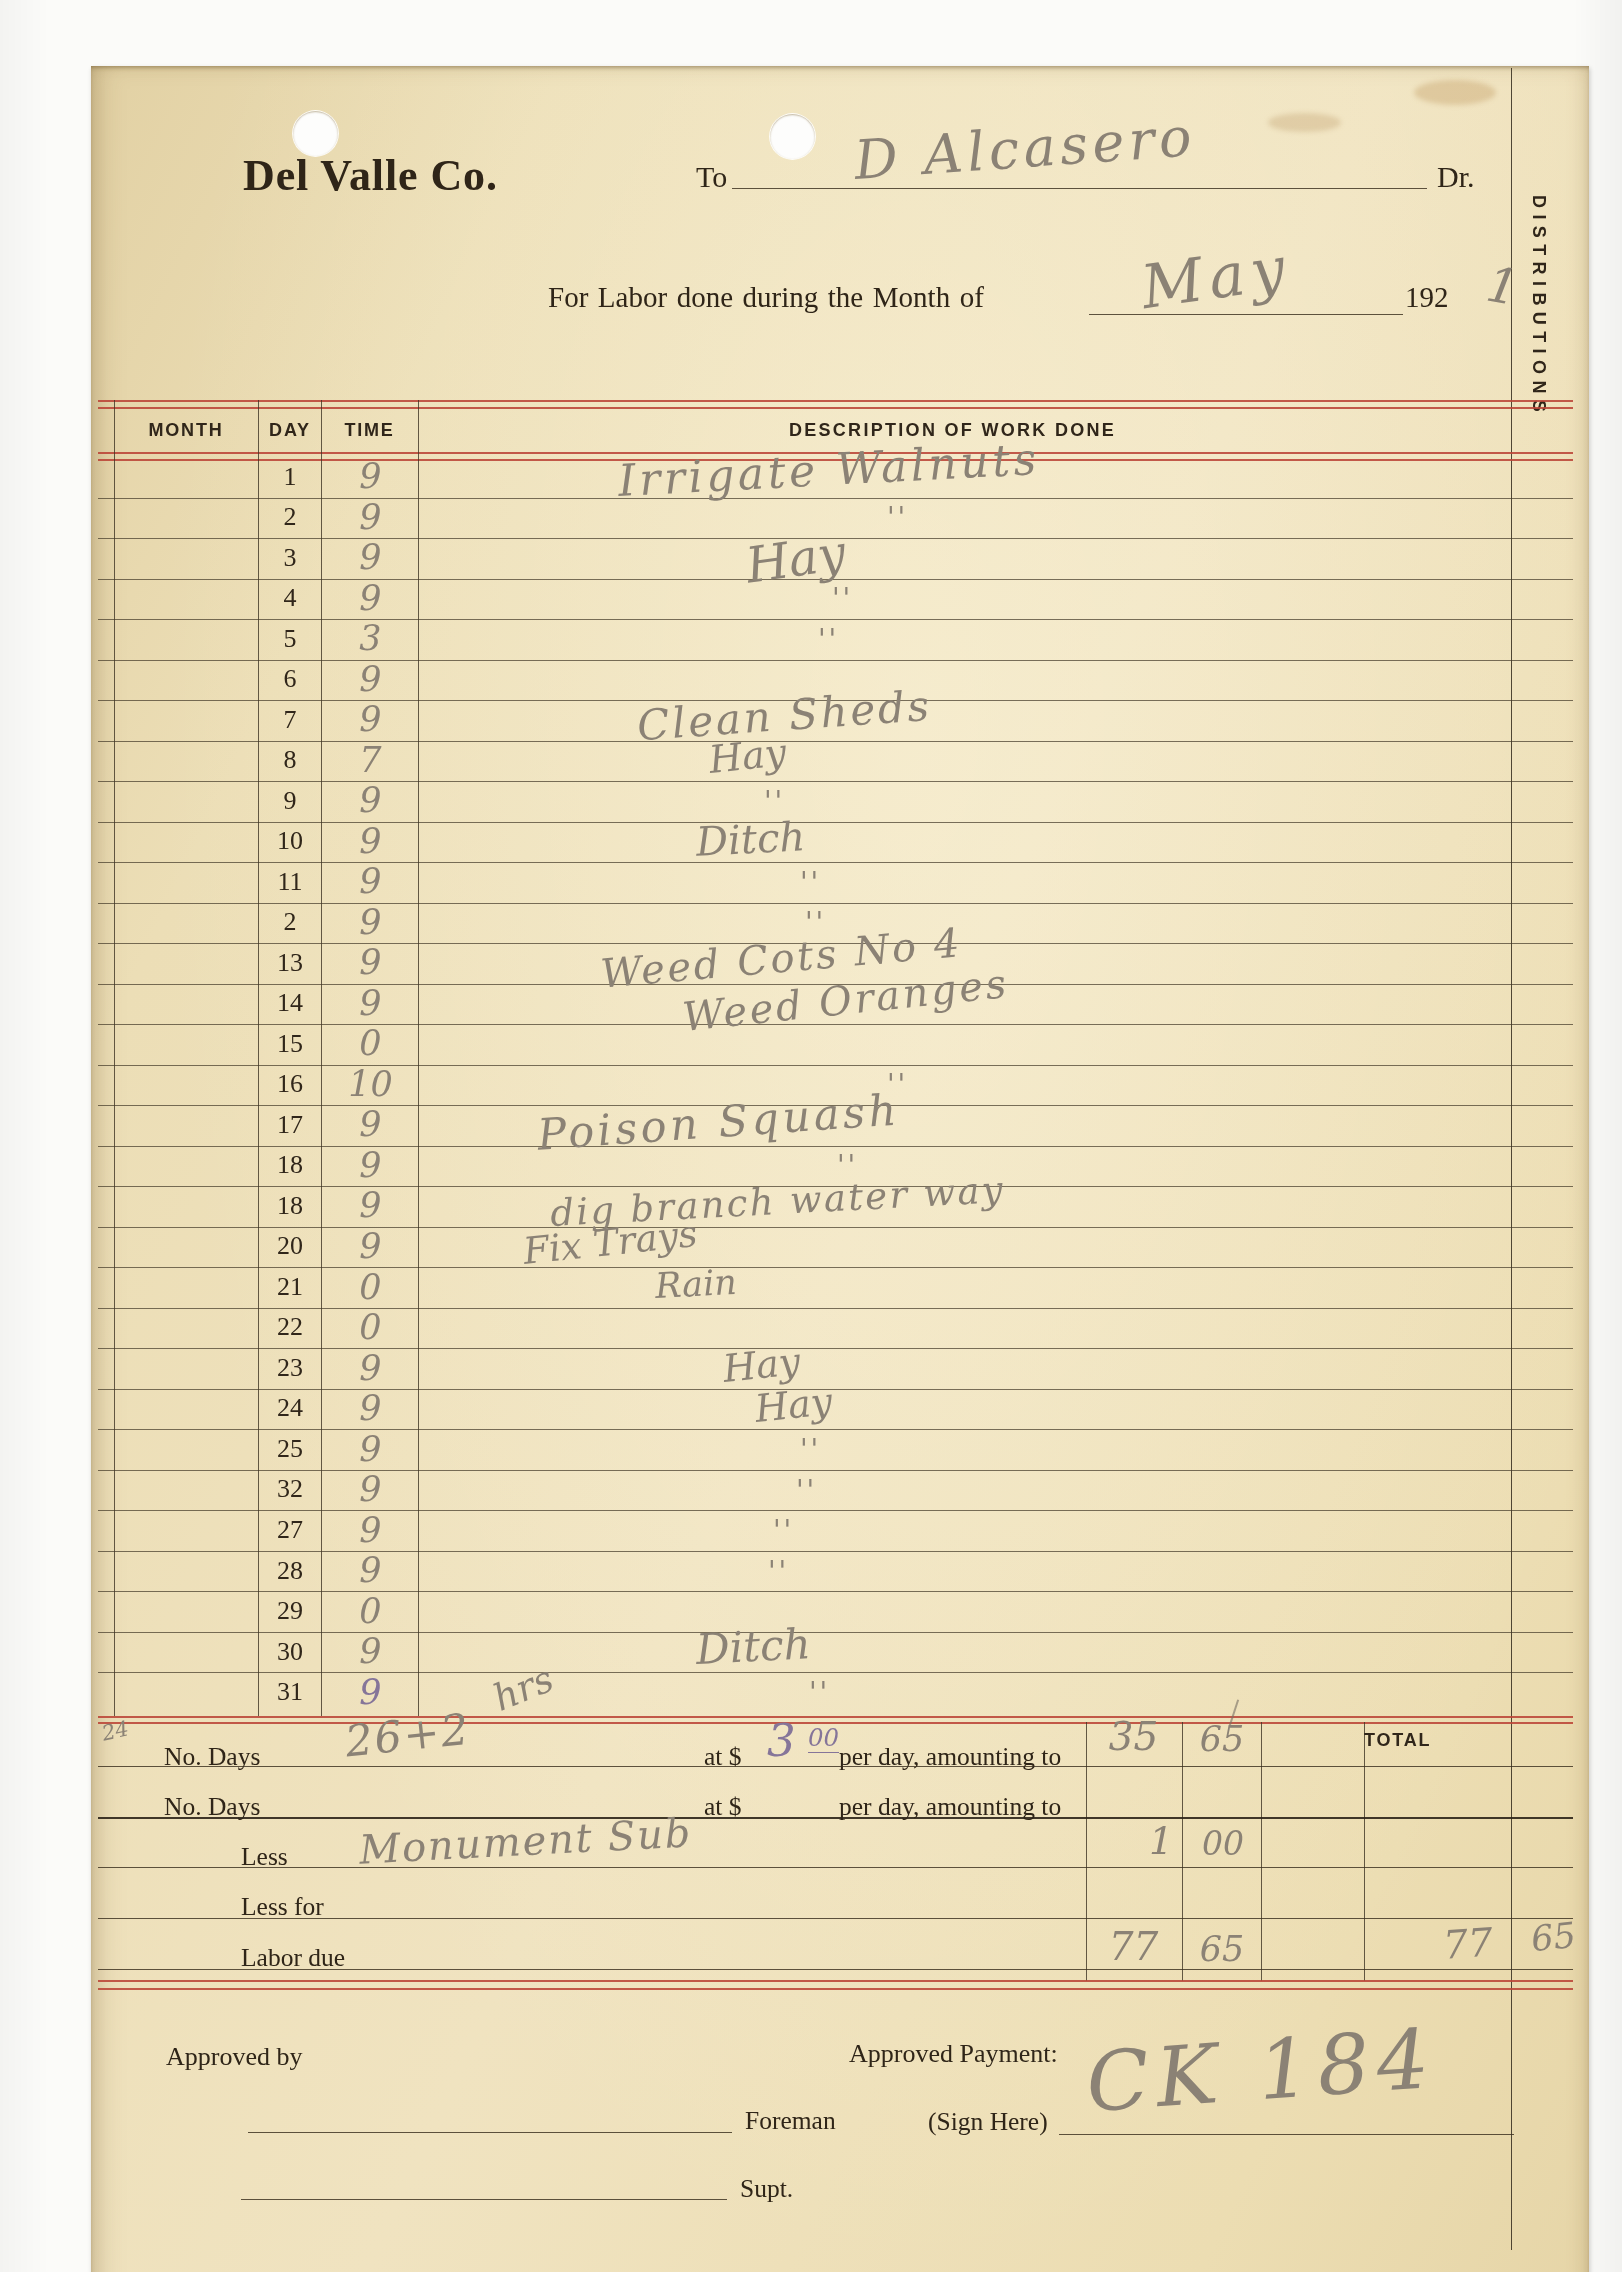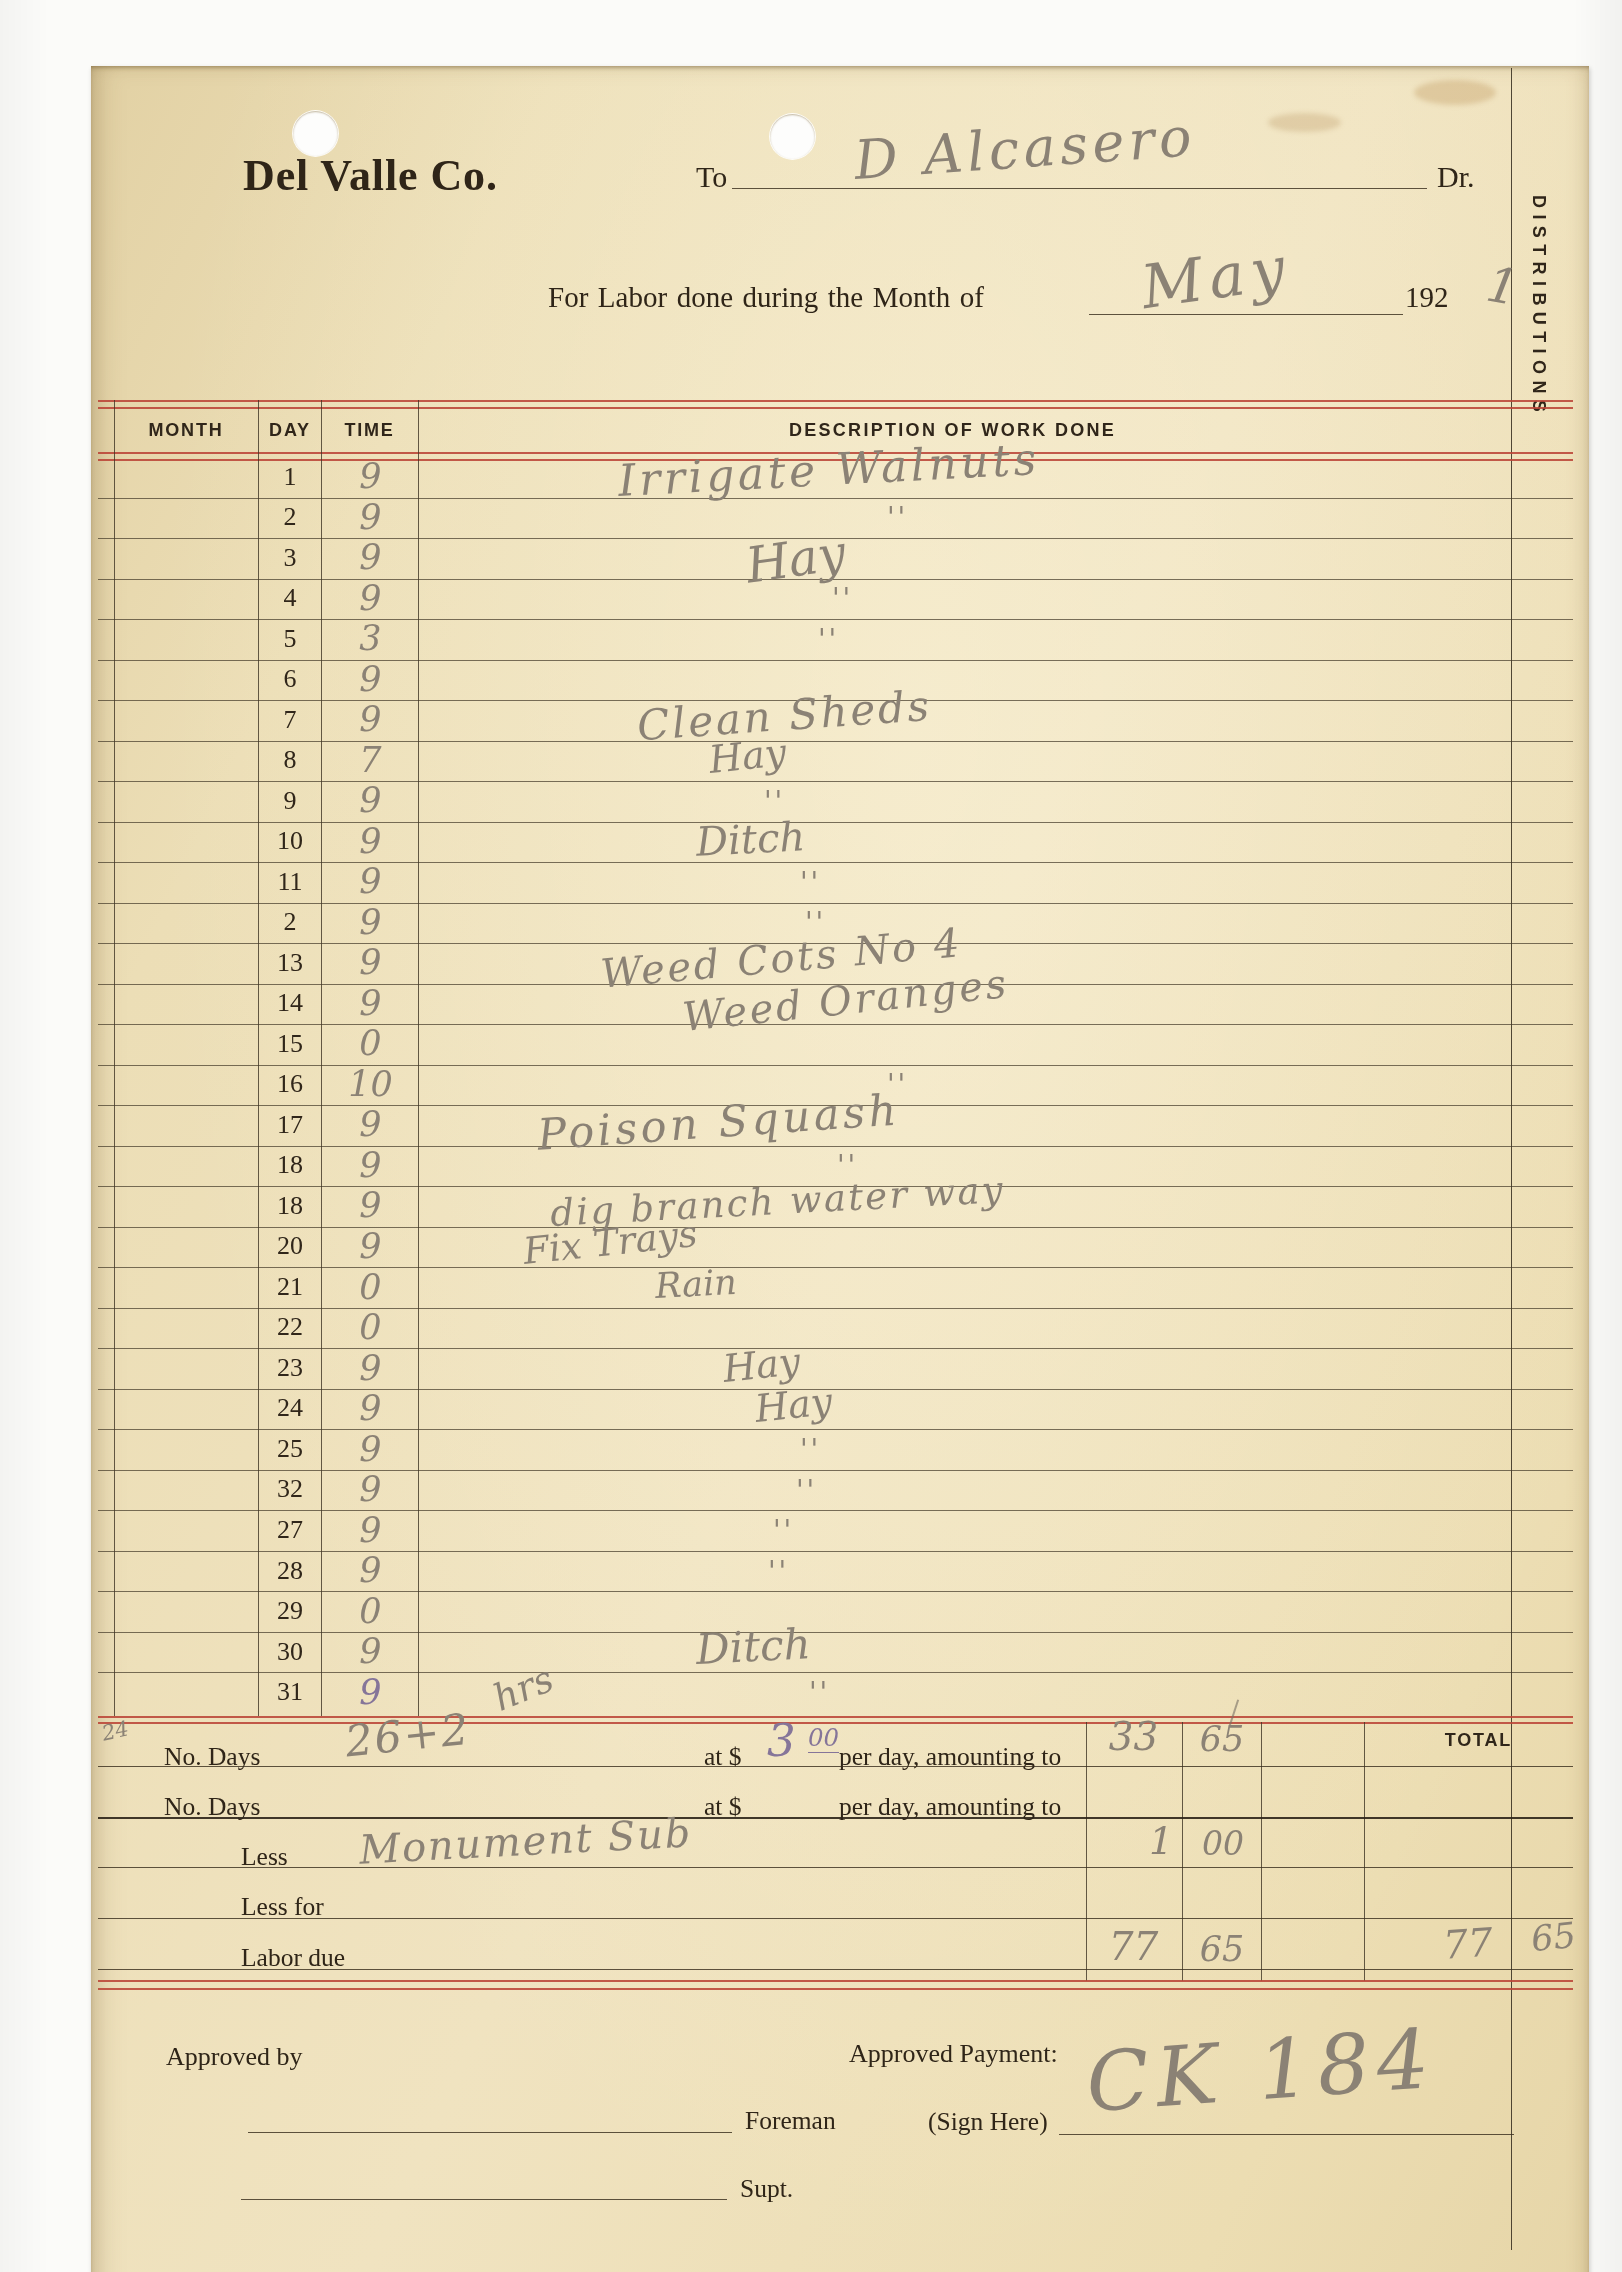--- a/index.html
+++ b/index.html
@@ -248,29 +248,29 @@
 
 <div class="abs hw" style="left:102px;top:1719px;font-size:21px;transform:rotate(-12deg);">24</div>
 <div class="abs hw" style="left:493px;top:1667px;font-size:37px;transform:rotate(-22deg);">hrs</div>
 <div class="abs" style="left:1233px;top:1699px;width:1.8px;height:27px;background:rgba(120,112,100,.6);transform:rotate(18deg);"></div>
 
 <div class="vline" style="left:1086px;top:1722px;height:259px;"></div>
 <div class="vline" style="left:1182px;top:1722px;height:259px;"></div>
 <div class="vline" style="left:1261px;top:1722px;height:259px;"></div>
 <div class="vline" style="left:1364px;top:1722px;height:259px;"></div>
 
-<div class="abs sans" style="left:1364px;top:1730px;width:148px;text-align:right;font-size:18px;letter-spacing:1.8px;">TOTAL</div>
+<div class="abs sans" style="left:1364px;top:1730px;width:148px;text-align:left;font-size:18px;letter-spacing:1.8px;">TOTAL</div>
 
 <div class="abs print" style="left:164px;top:1742px;font-size:25.5px;">No. Days</div>
 <div class="abs hw" style="left:345px;top:1710px;font-size:43px;transform:rotate(-6deg);letter-spacing:1.8px;">26+2</div>
 <div class="abs print" style="left:704px;top:1742px;font-size:25.5px;">at $</div>
 <span class="abs hw purple" style="left:767px;top:1714px;font-size:45px;">3</span>
 <span class="abs hw purple" style="left:808px;top:1723px;font-size:24.5px;border-bottom:1.8px solid #857599;">00</span>
 <div class="abs print" style="left:839px;top:1742px;font-size:25.5px;">per day, amounting to</div>
-<div class="abs hw" style="left:1086px;top:1714px;width:95px;text-align:center;font-size:39px;">33</div>
+<div class="abs hw" style="left:1086px;top:1714px;width:95px;text-align:center;font-size:39px;">35</div>
 <div class="abs hw" style="left:1182px;top:1719px;width:80px;text-align:center;font-size:35px;">65</div>
 <div class="hline" style="left:98px;top:1766px;width:1475px;"></div>
 
 <div class="abs print" style="left:164px;top:1792px;font-size:25.5px;">No. Days</div>
 <div class="abs print" style="left:704px;top:1792px;font-size:25.5px;">at $</div>
 <div class="abs print" style="left:839px;top:1792px;font-size:25.5px;">per day, amounting to</div>
 <div class="hline" style="left:98px;top:1817px;width:1475px;height:1.8px;background:rgba(44,36,24,.9);"></div>
 
 <div class="abs print" style="left:241px;top:1842px;font-size:25.5px;">Less</div>
 <div class="abs hw" style="left:359px;top:1818px;font-size:40px;transform:rotate(-3deg);letter-spacing:1.8px;">Monument Sub</div>

